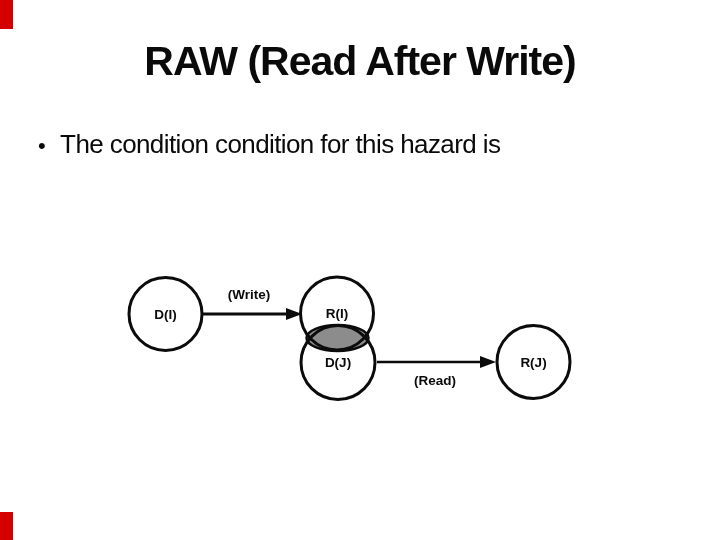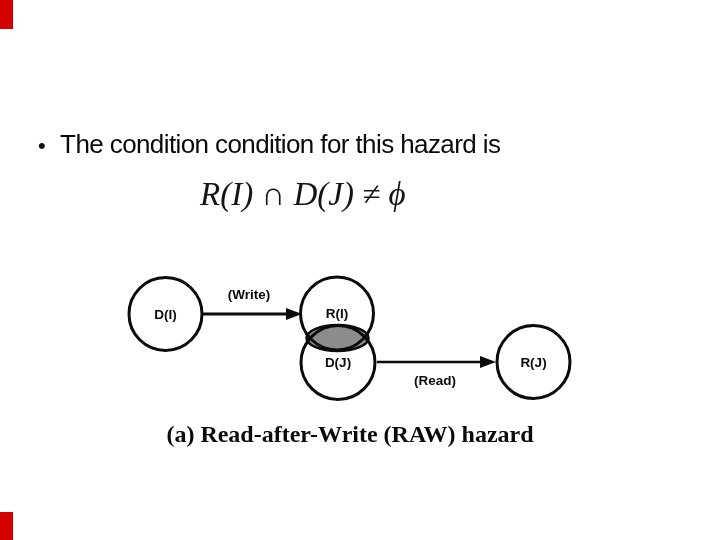--- a/index.html
+++ b/index.html
@@ -71,27 +71,27 @@
   }
 </style>
 </head>
 <body>
 
 <div class="slide">
 
   <div class="red-bar top" style="background-color: rgb(212, 0, 0);"></div>
   <div class="red-bar bottom" style="background-color: rgb(212, 0, 0);"></div>
 
+  <h1 class="title">RAW (Read After Write)</h1>
 
   <div class="bullet-line">
     <span class="bullet-marker">•</span>
     <span class="bullet-text">The condition condition for this hazard is</span>
   </div>
 
-  <div class="formula">R(I) ∩ D(J) ≠ ϕ</div>
 
   <svg class="diagram" width="500" height="170" viewBox="0 0 500 170">
 
     <ellipse class="lens" cx="237.5" cy="86" rx="31" ry="13" style="fill: rgb(140, 140, 140);"></ellipse>
 
     <circle cx="65.5" cy="62" r="36.5"></circle>
     <circle cx="237" cy="61.5" r="36.5"></circle>
     <circle cx="238" cy="110.5" r="37"></circle>
     <circle cx="433.5" cy="110" r="36.5"></circle>
 
@@ -103,15 +103,14 @@
 
     <text x="65.5" y="66.5">D(I)</text>
     <text x="237" y="66">R(I)</text>
     <text x="238" y="115">D(J)</text>
     <text x="433.5" y="114.5">R(J)</text>
 
     <text x="149" y="47">(Write)</text>
     <text x="335" y="133">(Read)</text>
   </svg>
 
-  <div class="caption">(a) Read-after-Write (RAW) hazard</div>
 
 </div>
 
 </body></html>

